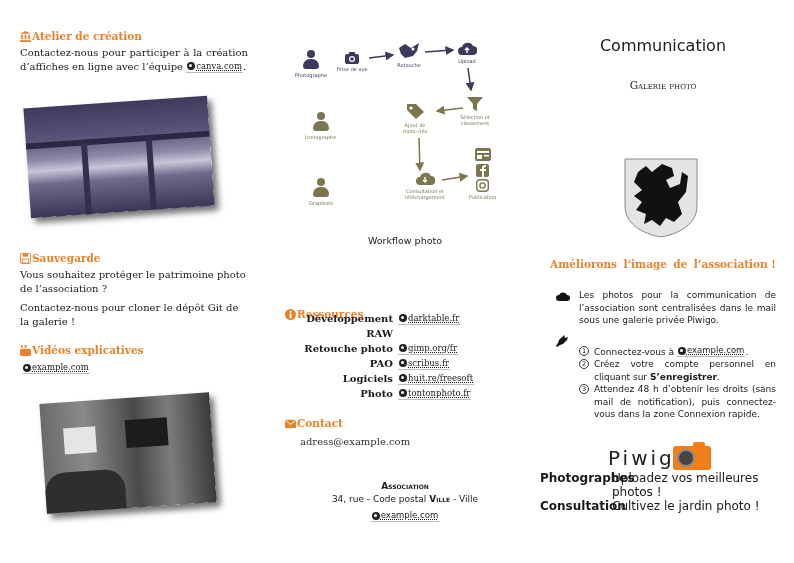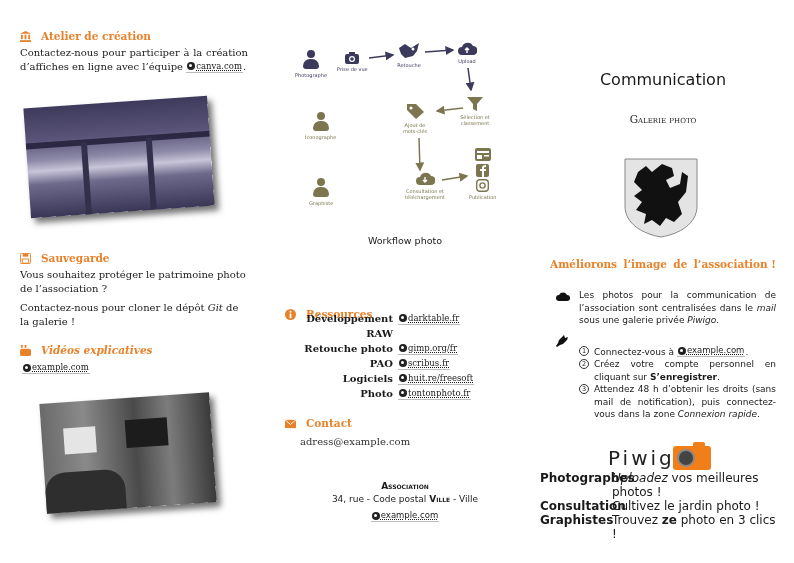--- a/index.html
+++ b/index.html
@@ -3,27 +3,27 @@
 <meta charset="utf-8">
 <style>
   * { box-sizing: border-box; margin: 0; padding: 0; }
   html, body { width: 794px; height: 563px; background: #ffffff; overflow: hidden; }
   body { font-family: "DejaVu Serif", serif; color: #1a1a1a; position: relative; font-size: 10.5px; }
   .col { position: absolute; top: 0; height: 563px; }
   .col-left { left: 20px; width: 228px; }
   .col-mid { left: 285px; width: 240px; }
   .col-right { left: 550px; width: 226px; }
 
-  .sec-title { color: #e8822a; font-weight: bold; font-size: 10.5px; display: flex; align-items: center; gap: 10px; }
+  .sec-title { color: #e8822a; font-weight: bold; font-size: 10.5px; display: flex; align-items: center; gap: 1px; }
   .sec-title .ico { display: inline-block; width: 11px; height: 11px; }
   .para { font-size: 10px; line-height: 14px; text-align: justify; }
   .link { display: inline-flex; align-items: center; font-size: 8.5px; text-decoration: underline; text-decoration-style: dotted; color: #1a1a1a; border-bottom: 1px solid #bbb; padding: 0 1px; line-height: 11px; }
   .globe { display: inline-block; width: 8px; height: 8px; border-radius: 50%; background: #222; margin-right: 1px; position: relative; }
   .globe::after { content: ""; position: absolute; left: 2px; top: 2px; width: 3px; height: 3px; border-radius: 50%; background: #fff; }
-  .it { font-style: italic; }
+  .it { }
   .b { font-weight: bold; }
 
   
   .photo { position: absolute; box-shadow: 4px 5px 6px rgba(0,0,0,0.55); }
   .photo1 { left: 27px; top: 102px; width: 184px; height: 110px; transform: rotate(-4deg);
     background: linear-gradient(180deg, #3e3a5c 0%, #5a5578 30%, #8d89a8 48%, #c8c5d8 58%, #6e6a8c 70%, #3a3656 100%); }
   .photo1 .beam { position:absolute; left:0; top:35px; width:100%; height:6px; background:#2c2844; }
   .photo1 .post { position:absolute; top:38px; width:6px; height:72px; background:#33304c; }
   .photo2 { left: 43px; top: 398px; width: 170px; height: 110px; transform: rotate(-4deg);
     background: linear-gradient(90deg, #6a6a6a 0%, #8a8a8a 25%, #4a4a4a 55%, #7c7c7c 75%, #3a3a3a 100%); }
@@ -47,21 +47,21 @@
   
   .res-table { margin-top: 8px; font-size: 10px; line-height: 15px; }
   .res-row { display: flex; }
   .res-row .k { width: 113px; text-align: right; font-weight: bold; padding-right: 5px; }
   .res-row .v { flex: 1; }
 
   .mono { font-family: "DejaVu Serif", serif; font-size: 10px; }
   .sc { font-variant: small-caps; font-weight: bold; }
 
   
-  .title { text-align: center; font-family: "DejaVu Sans", sans-serif; font-size: 16px; margin-top: 70px; }
+  .title { text-align: center; font-family: "DejaVu Sans", sans-serif; font-size: 16px; margin-top: 36px; }
   .subtitle { text-align: center; font-variant: small-caps; font-size: 10.5px; margin-top: 24px; }
   .shield { position: absolute; left: 74px; top: 158px; width: 74px; height: 80px; }
   .slogan { position: absolute; top: 258px; left: 0; width: 226px; color: #e8822a; font-weight: bold; font-size: 10.5px; display: flex; justify-content: space-between; }
   .info { position: absolute; left: 0; width: 226px; font-family: "DejaVu Sans", sans-serif; font-size: 9px; line-height: 12.5px; }
   .info .txt { margin-left: 29px; text-align: justify; }
   .steps { list-style: none; margin-left: 29px; }
   .steps li { display: flex; gap: 5px; text-align: justify; }
   .num { flex: 0 0 10px; width: 10px; height: 10px; border: 1px solid #333; border-radius: 50%; font-size: 6.5px; line-height: 8px; text-align: center; margin-top: 1px; }
   .piwigo { position: absolute; top: 446px; left: 58px; display: flex; align-items: flex-end; }
   .piwigo .word { font-family: "DejaVu Sans", sans-serif; font-size: 20px; letter-spacing: 3px; color: #222; }
@@ -105,21 +105,21 @@
         <rect x="3" y="1" width="6" height="3" fill="#e8822a"></rect>
         <rect x="2.5" y="6.5" width="7" height="4.5" fill="none" stroke="#e8822a"></rect>
       </svg>
     <span>Sauvegarde</span>
   </div>
   <p class="para" style="position:absolute; top:268px; width:228px; text-align:left;">Vous souhaitez protéger le patrimoine photo de l’association ?</p>
   <p class="para" style="position:absolute; top:301px; width:228px; text-align:left;">
     <span>Contactez-nous pour cloner le dépôt </span><span class="it">Git</span><span> de la galerie !</span>
   </p>
 
-  <div class="sec-title" style="position:absolute; top:344px;font-style:italic;">
+  <div class="sec-title" style="position:absolute; top:344px;">
     <svg class="ico" viewBox="0 0 12 12">
         <rect x="0" y="4" width="12" height="8" rx="2" fill="#e8822a"></rect>
         <rect x="1" y="0" width="2" height="3" fill="#e8822a"></rect>
         <rect x="5" y="0" width="2" height="3" fill="#e8822a"></rect>
       </svg>
     <span>Vidéos explicatives</span>
   </div>
   <a class="link" style="position:absolute; top:362px; left:2px;">
       <span class="globe"></span>
       <span>example.com</span>
@@ -356,18 +356,14 @@
 
   <div class="roles">
     <div class="r">
         <span class="k">Photographes</span>
         <span><span class="it">Uploadez</span><span> vos meilleures photos !</span></span>
       </div>
     <div class="r">
         <span class="k">Consultation</span>
         <span>Cultivez le jardin photo !</span>
       </div>
-    <div class="r">
-        <span class="k">Graphistes</span>
-        <span><span>Trouvez </span><span class="b">ze</span><span> photo en 3 clics !</span></span>
-      </div>
   </div>
 </div>
 
 </body></html>

